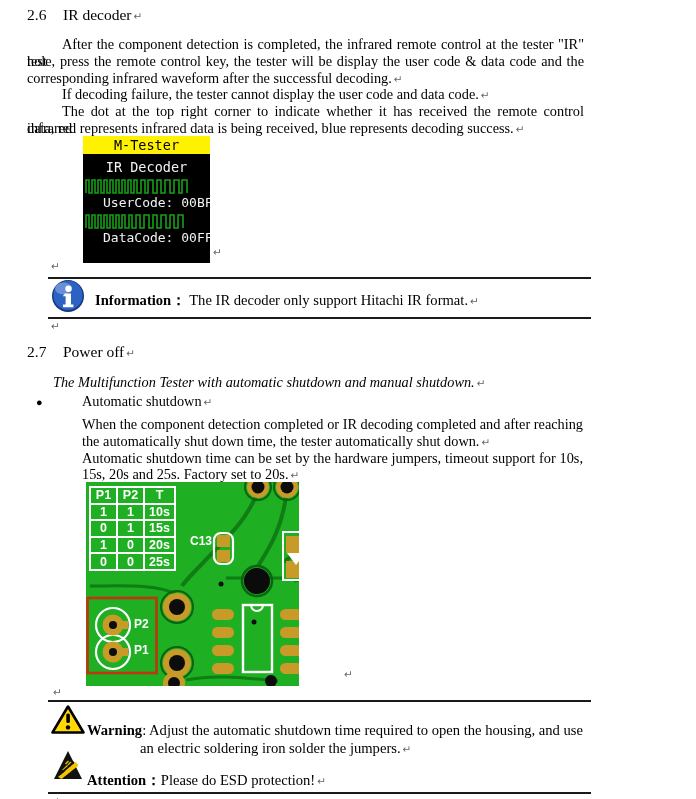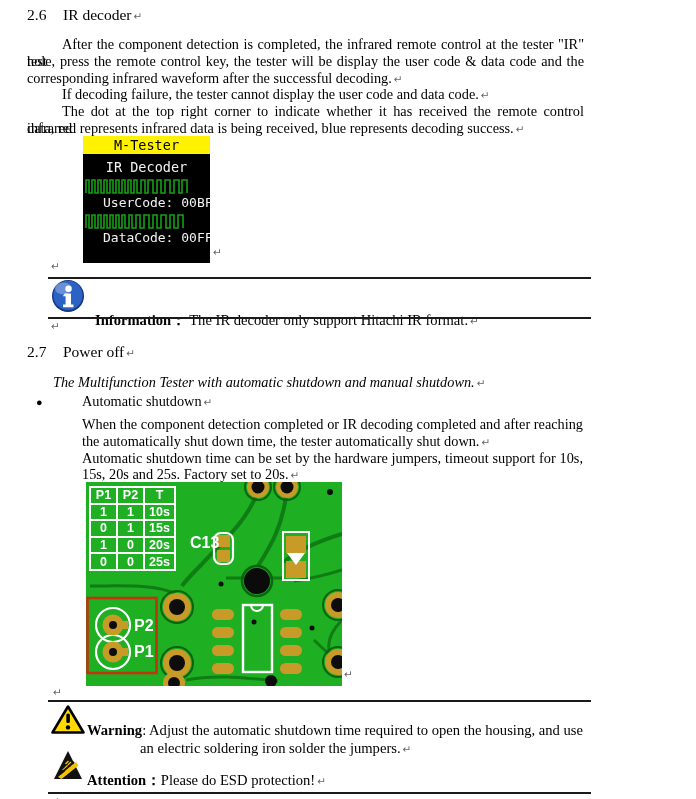--- a/index.html
+++ b/index.html
@@ -23,24 +23,24 @@
   
   #lcd{position:absolute;left:83px;top:136px;width:127px;height:127px;}
   #lcd-titlebar{height:18px;background:#FFF200;color:#000;text-align:center;
      font-family:"DejaVu Sans Mono",monospace;font-size:13.5px;line-height:18px;}
   #lcd-screen{height:109px;background:#000;color:#F2F2F2;
      font-family:"DejaVu Sans Mono",monospace;font-size:13px;overflow:hidden;}
   .lcd-center{text-align:center;margin-top:5px;font-size:13.5px;}
   .lcd-row{margin-left:20px;white-space:nowrap;}
   .wave{display:block;margin:2px 2px 0 2px;}
   
-  #pcb{position:absolute;left:86px;top:482px;width:256px;height:204px;overflow:hidden;}
+  #pcb{position:absolute;left:86px;top:482px;width:213px;height:204px;overflow:hidden;}
   #pcb svg{position:absolute;left:0;top:0;}
   .pcb-label{position:absolute;color:#fff;font-family:"Liberation Sans",sans-serif;
-     font-weight:bold;font-size:16px;white-space:nowrap;}
+     font-weight:bold;font-size:12px;white-space:nowrap;}
   #jumper-table{position:absolute;left:3px;top:4px;border-collapse:collapse;
      font-family:"Liberation Sans",sans-serif;color:#fff;font-weight:bold;font-size:12.5px;}
   #jumper-table td,#jumper-table th{border:2px solid #fff;text-align:center;
      padding:0;width:25px;height:14.6px;line-height:14px;}
   #jumper-table th:last-child,#jumper-table td:last-child{width:29px;}
   
   .icon{position:absolute;}
 </style>
 </head>
 <body>
@@ -78,21 +78,21 @@
   <span class="pc-abs" style="left:51px;top:260px;">↵</span>
 
   <div class="rule" style="top:277px;"></div>
   <svg class="icon" style="left:51px;top:279px;" width="34" height="34" viewBox="0 0 34 34">
     <circle cx="17" cy="17" r="16" fill="#14387F"></circle>
     <circle cx="17" cy="16.4" r="14.6" fill="#2B62C4"></circle>
     <ellipse cx="12.5" cy="9.5" rx="8.5" ry="6" fill="#7FA0DC" opacity="0.75"></ellipse>
     <circle cx="17.5" cy="9.8" r="3.2" fill="#fff"></circle>
     <path d="M13.8 14.6 h6.2 v11 h2.4 v2.6 H12 v-2.6 h2.6 v-8.4 h-2.8 Z" fill="#fff"></path>
   </svg>
-  <div class="abs callout-text" style="left:95px;top:291px;margin-top:20px;">
+  <div class="abs callout-text" style="left:95px;top:291px;">
     <span class="b">Information：</span>
     <span>The IR decoder only support Hitachi IR format.</span><span class="pc">↵</span>
   </div>
   <div class="rule" style="top:317px;"></div>
   <span class="pc-abs" style="left:51px;top:320px;">↵</span>
 
   <div class="abs h-sec" style="left:27px;top:343px;">
     <span class="h-num">2.7</span><span>Power off</span><span class="pc">↵</span>
   </div>
 

